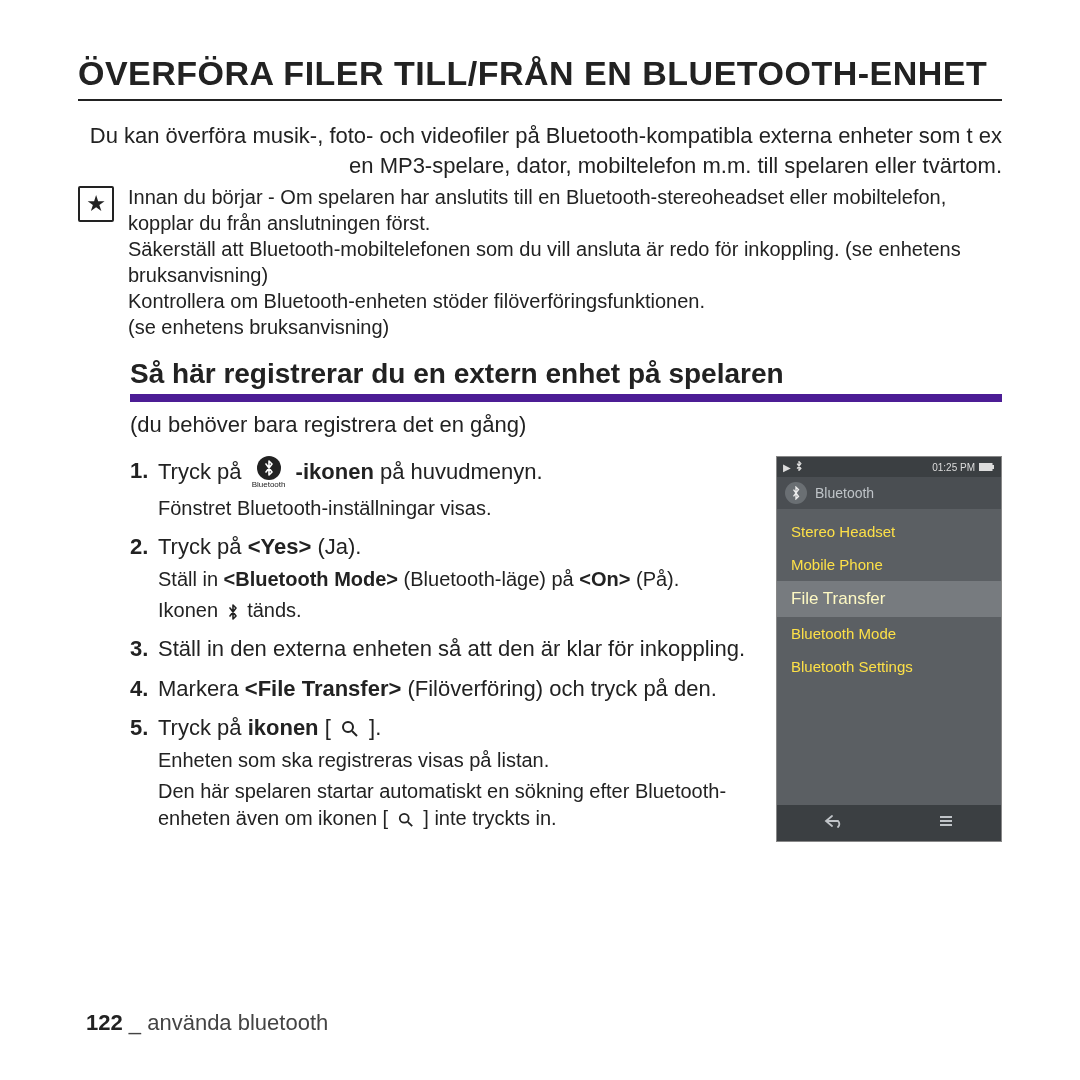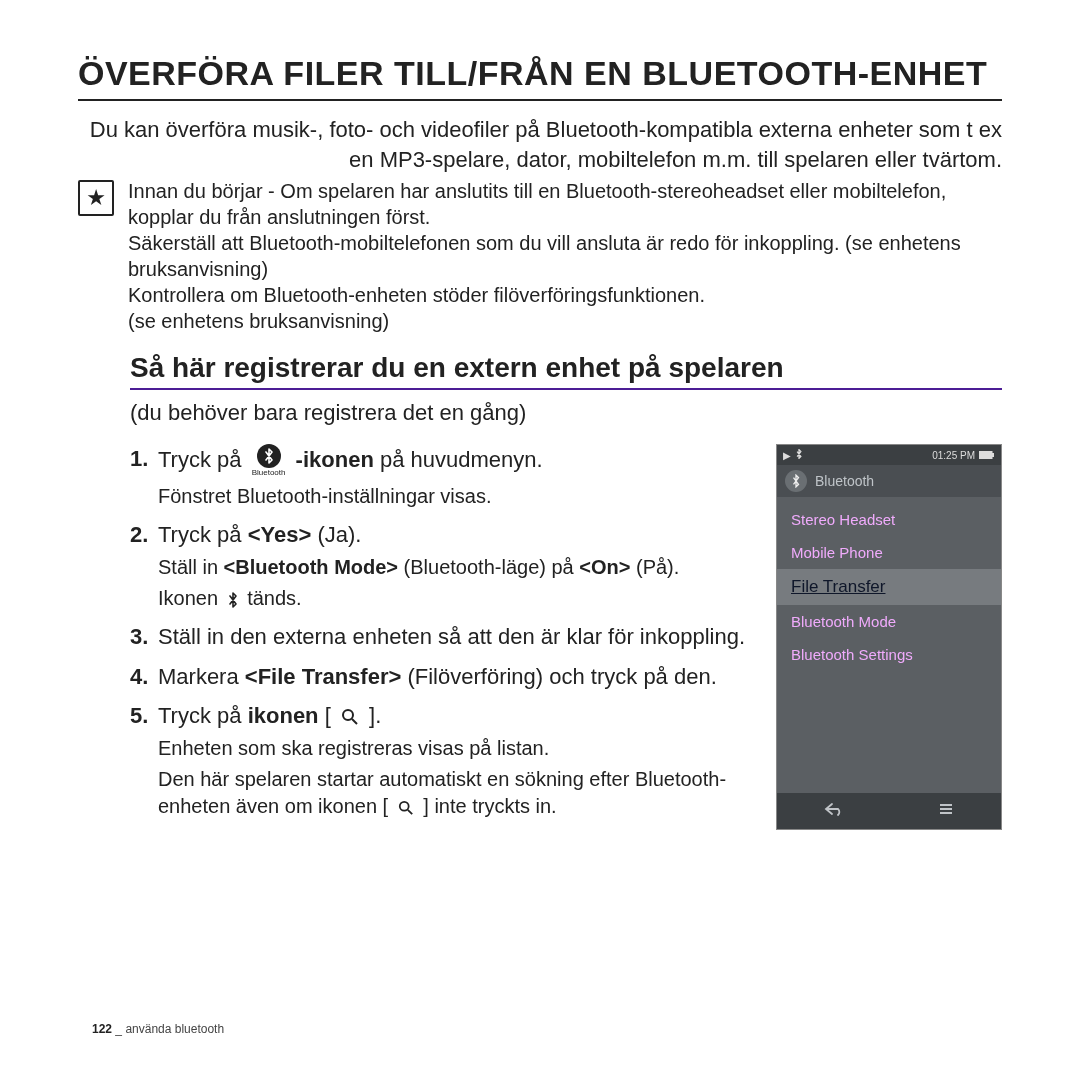--- a/index.html
+++ b/index.html
@@ -11,21 +11,21 @@
     color: #222;
     padding: 54px 78px 30px 78px;
     position: relative;
   }
   h1 {
     font-size: 34px;
     font-weight: 700;
     letter-spacing: 0.5px;
     border-bottom: 2px solid #222;
     padding-bottom: 6px;
-    margin-bottom: 14px;
+    margin-bottom: 20px;
   }
   .intro {
     font-size: 22px;
     line-height: 1.35;
     margin-bottom: 4px;
     text-align: right;
   }
   .note-row {
     display: flex;
     align-items: flex-start;
@@ -45,21 +45,21 @@
     margin-top: 2px;
   }
   .note-text {
     font-size: 20px;
     line-height: 1.3;
   }
   .note-text .bold { font-weight: 400; }
   h2 {
     font-size: 28px;
     font-weight: 700;
-    border-bottom: 2px solid #4c1d95;
+    border-bottom: 8px solid #4c1d95;
     padding-bottom: 4px;
     margin: 16px 0 10px 0;
     margin-left: 52px;
   }
   .subintro {
     font-size: 22px;
     margin-left: 52px;
     margin-bottom: 18px;
   }
   .content-row {
@@ -165,43 +165,42 @@
     font-size: 12px;
     color:#eee;
   }
   .device .menu {
     flex: 1;
     padding: 6px 0;
   }
   .device .menu .item {
     padding: 8px 14px;
     font-size: 15px;
-    color: #f0abfc;
+    color: #fde047;
   }
   .device .menu .item.selected {
     background: #777b7f;
-    color: #0f172a;
+    color: #fef9c3;
     font-size: 17px;
-    text-decoration: underline;
   }
   .device .bottombar {
     background: #3b3f42;
     height: 36px;
     display: flex;
     align-items: center;
     justify-content: space-around;
     color: #cfd3d7;
   }
   .bottombar .bicon { font-size: 18px; opacity: 0.9; }
 
   .footer {
     position: absolute;
-    left: 92px;
+    left: 86px;
     bottom: 44px;
-    font-size: 12px;
+    font-size: 22px;
     color: #444;
   }
   .footer .pn { font-weight: 700; color: #222; }
 </style>
 </head>
 <body>
 
 <h1>ÖVERFÖRA FILER TILL/FRÅN EN BLUETOOTH-ENHET</h1>
 
 <p class="intro">Du kan överföra musik-, foto- och videofiler på Bluetooth-kompatibla externa enheter som t ex en MP3-spelare, dator, mobiltelefon m.m. till spelaren eller tvärtom.</p>

